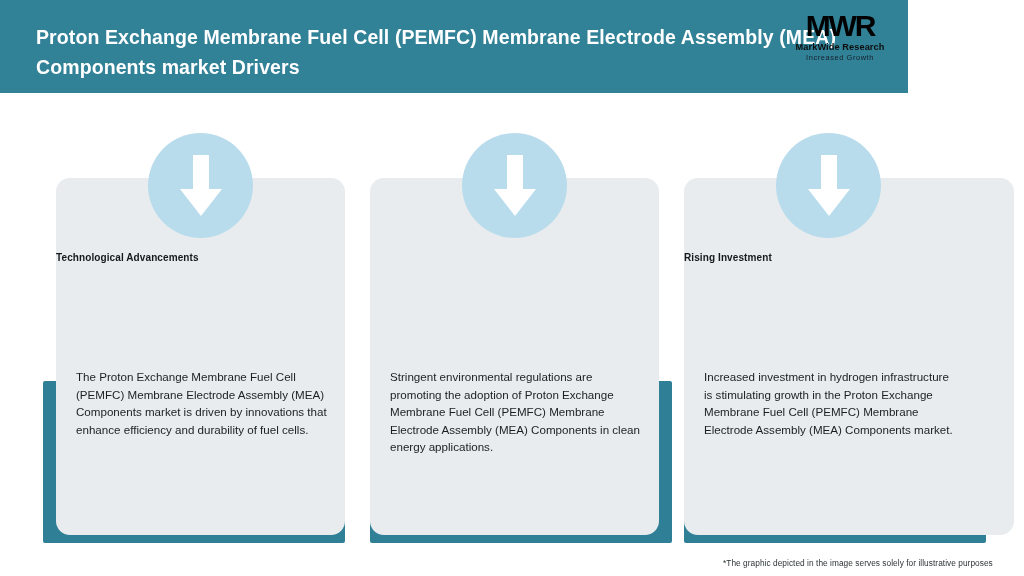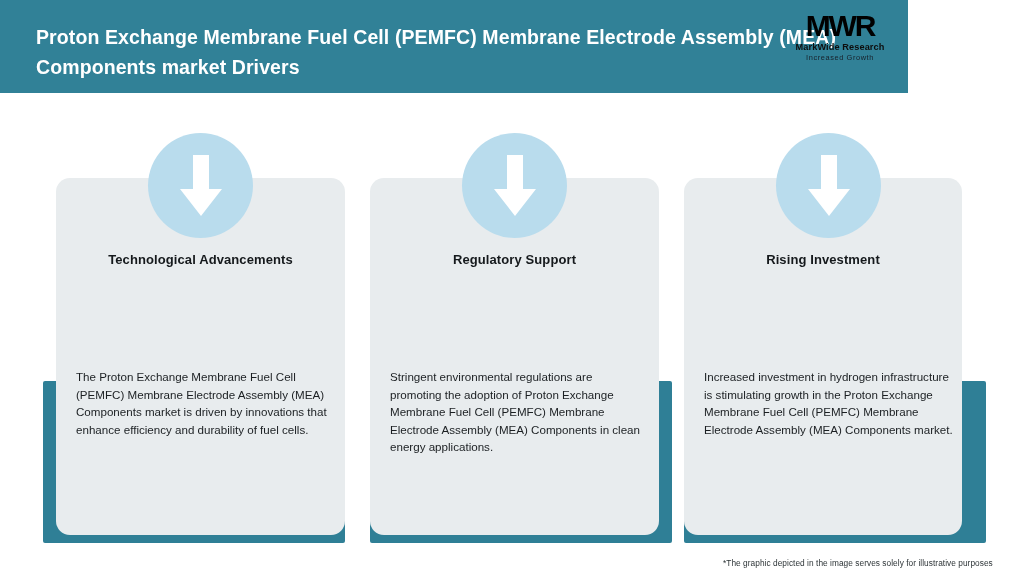--- a/index.html
+++ b/index.html
@@ -97,29 +97,29 @@
   
   .card {
     position: absolute;
     left: 13px;
     top: 45px;
     width: 289px;
     height: 357px;
     background: #e8ecee;
     border-radius: 14px;
   }
-  .card-group.g2 .card { width: 278px; padding-left: 48px; }
+  .card-group.g2 .card { width: 330px; padding-left: 48px; }
 
   .card-title {
     position: absolute;
     left: 0;
     top: 74px;
     width: 100%;
-    text-align: center;
-    font-size: 13px;
+    text-align: left;
+    font-size: 10px;
     font-weight: bold;
     color: #15191c;
     letter-spacing: 0.1px;
   }
 
   .card-body {
     position: absolute;
     left: 20px;
     top: 190px;
     width: 252px;
@@ -192,21 +192,20 @@
       <div class="arrow-circle">
         <svg class="arrow-glyph" viewBox="0 0 46 62">
           <polygon points="15,0 31,0 31,34 44,34 23,61 2,34 15,34" fill="#ffffff"></polygon>
         </svg>
       </div>
     </div>
 
     <div class="card-group g1">
       <div class="teal-frame"></div>
       <div class="card">
-        <div class="card-title">Regulatory Support</div>
         <div class="card-body">Stringent environmental regulations are promoting the adoption of Proton Exchange Membrane Fuel Cell (PEMFC) Membrane Electrode Assembly (MEA) Components in clean energy applications.</div>
       </div>
       <div class="arrow-circle">
         <svg class="arrow-glyph" viewBox="0 0 46 62">
           <polygon points="15,0 31,0 31,34 44,34 23,61 2,34 15,34" fill="#ffffff"></polygon>
         </svg>
       </div>
     </div>
 
     <div class="card-group g2">

